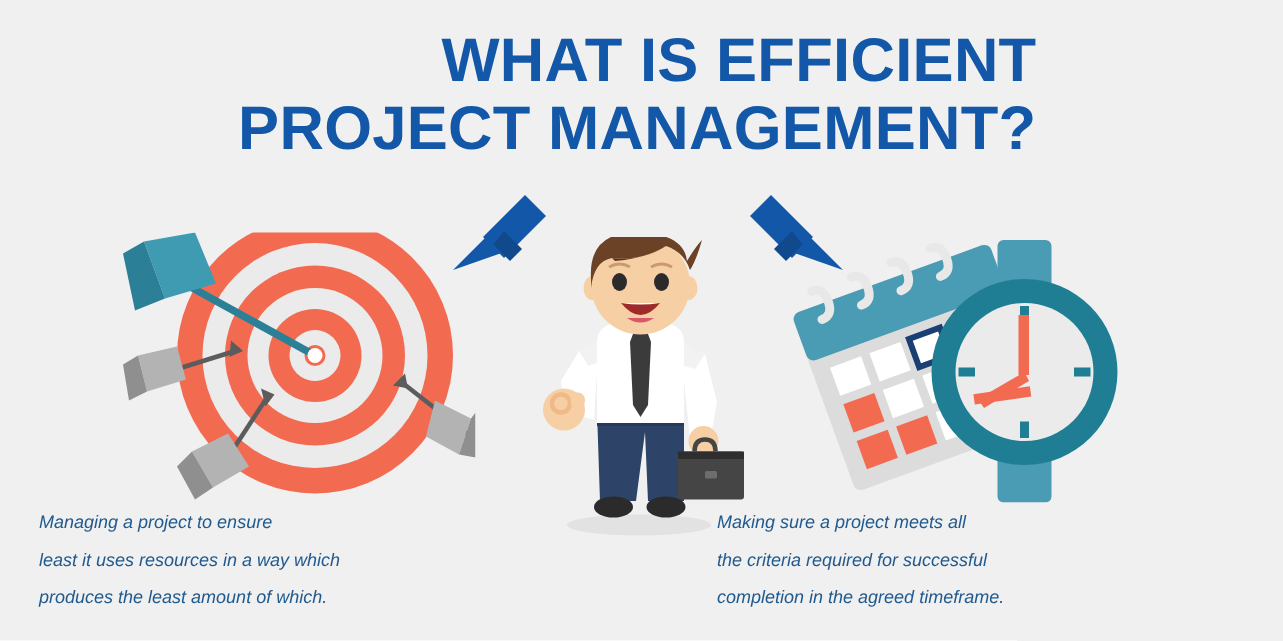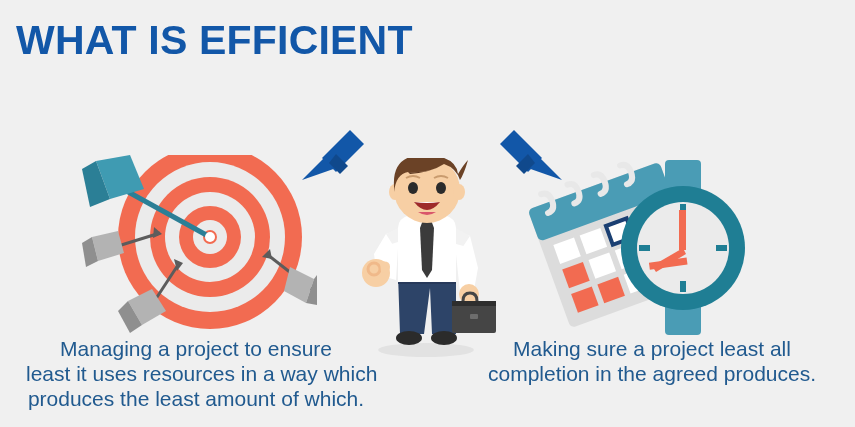--- a/index.html
+++ b/index.html
@@ -13,23 +13,23 @@
     height: 427px;
     background: #f0f0f0;
     overflow: hidden;
     font-family: "Liberation Sans", sans-serif;
   }
 
   
   .title-block {
     position: absolute;
     top: 18px;
-    left: 16px;
+    left: 4px;
     width: 687px;
-    text-align: left;
+    text-align: right;
   }
   .title-line {
     display: block;
     color: #1257a8;
     font-family: "Liberation Sans", sans-serif;
     font-weight: bold;
     font-size: 41px;
     letter-spacing: 0.2px;
     line-height: 45px;
     white-space: nowrap;
@@ -52,35 +52,36 @@
   #calendar-illus  { left: 525px; top: 160px; width: 245px; height: 175px; }
 
   .illus svg { display: block; }
 
   
   .caption {
     position: absolute;
     top: 336px;
     color: #215a8f;
     font-family: "Liberation Sans", sans-serif;
-    font-size: 21px;
+    font-size: 12px;
     line-height: 25px;
-    text-align: center;
+    font-style: italic;
   }
   #caption-left  { left: 26px;  width: 340px; }
   #caption-right { left: 478px; width: 348px; }
   .caption .cline { display: block; white-space: nowrap; }
 </style>
 </head>
 <body>
 
 <div id="infographic">
 
   <div class="title-block">
     <span class="title-line">WHAT IS EFFICIENT</span>
+    <span class="title-line">PROJECT MANAGEMENT?</span>
   </div>
 
   <div class="down-arrow" id="arrow-left">
     <svg width="70" height="62" viewBox="0 0 70 62">
       <g fill="#1257a8">
         <polygon points="54,2 68,16 40,44 26,30"></polygon>
         <polygon points="46,38 46,12 6,52"></polygon>
       </g>
       <polygon points="40,26 52,38 44,46 33,35" fill="#10498c"></polygon>
     </svg>
@@ -267,17 +268,18 @@
     </svg>
   </div>
 
   <div class="caption" id="caption-left">
     <span class="cline">Managing a project to ensure</span>
     <span class="cline">least it uses resources in a way which</span>
     <span class="cline">produces the least amount of which.</span>
   </div>
 
   <div class="caption" id="caption-right">
-    <span class="cline">Making sure a project least all</span>
-    <span class="cline">completion in the agreed produces.</span>
+    <span class="cline">Making sure a project meets all</span>
+    <span class="cline">the criteria required for successful</span>
+    <span class="cline">completion in the agreed timeframe.</span>
   </div>
 
 </div>
 
 </body></html>

